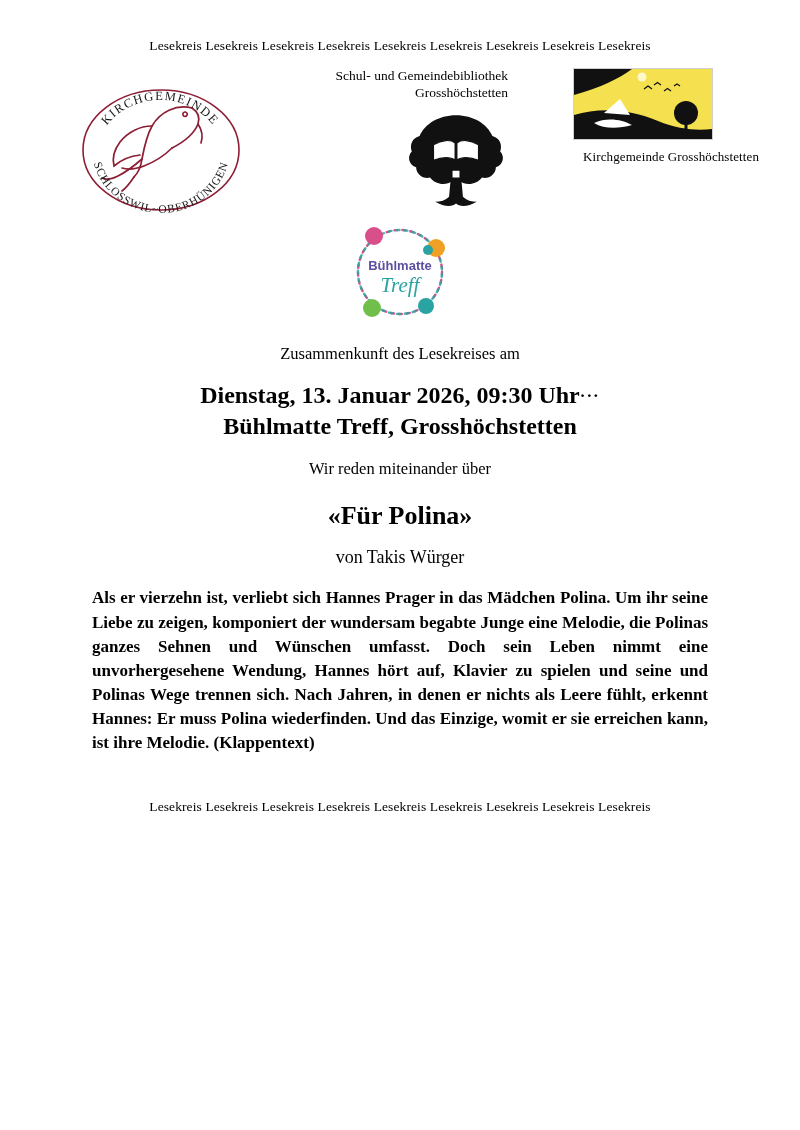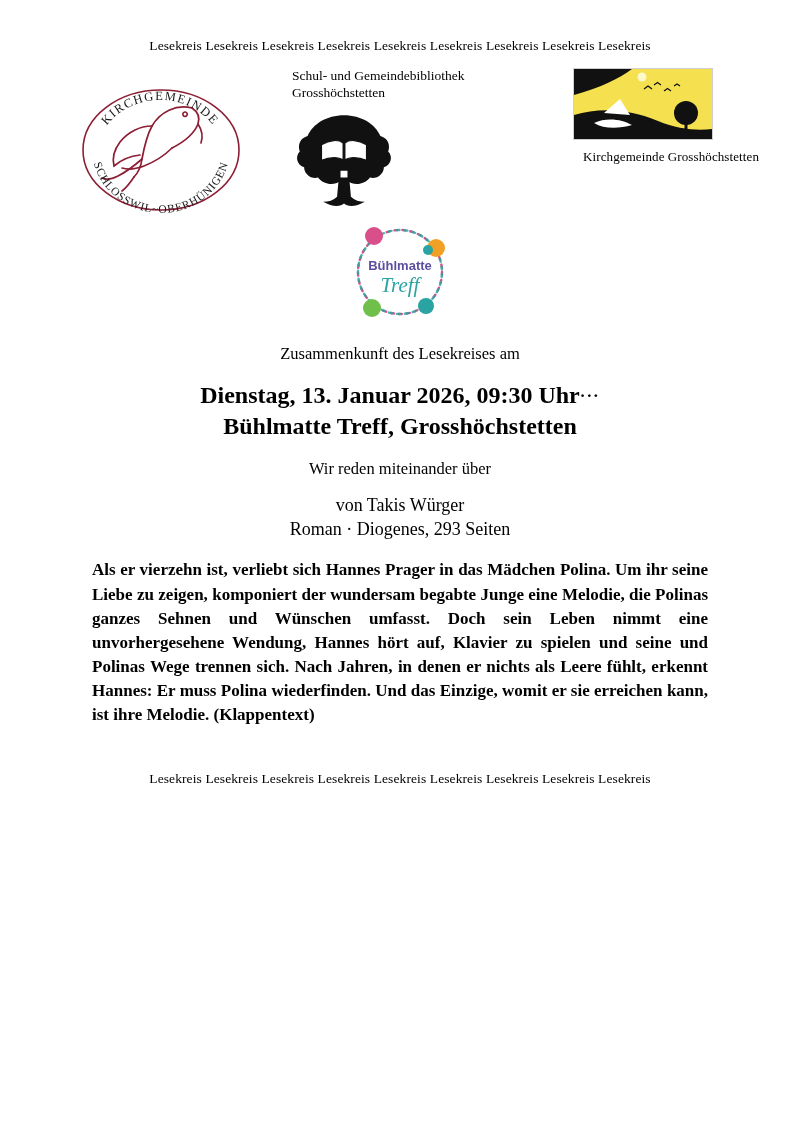--- a/index.html
+++ b/index.html
@@ -48,21 +48,21 @@
     width: 180px;
     height: 130px;
   }
 
   
   .logo-mid {
     position: absolute;
     left: 292px;
     top: 0px;
     width: 216px;
-    text-align: left;
+    text-align: right;
   }
   .logo-mid .caption {
     font-size: 13.5px;
     line-height: 1.25;
     margin-bottom: 4px;
   }
 
   
   .logo-right {
     position: absolute;
@@ -279,24 +279,24 @@
     <div class="line-intro">Zusammenkunft des Lesekreises am</div>
 
     <div class="line-date">
       <span>Dienstag, 13. Januar 2026, 09:30 Uhr</span><span class="dots">···</span>
     </div>
 
     <div class="line-place">Bühlmatte Treff, Grosshöchstetten</div>
 
     <div class="line-talk">Wir reden miteinander über</div>
 
+    <div class="line-title">«Für Polina»</div>
 
     <div class="line-author">von Takis Würger</div>
 
-    <div class="line-edition">Roman · Diogenes, 293 Seiten</div>
 
     <div class="blurb">Als er vierzehn ist, verliebt sich Hannes Prager in das Mädchen Polina. Um ihr seine Liebe zu zeigen, komponiert der wundersam begabte Junge eine Melodie, die Polinas ganzes Sehnen und Wünschen umfasst. Doch sein Leben nimmt eine unvorhergesehene Wendung, Hannes hört auf, Klavier zu spielen und seine und Polinas Wege trennen sich. Nach Jahren, in denen er nichts als Leere fühlt, erkennt Hannes: Er muss Polina wiederfinden. Und das Einzige, womit er sie erreichen kann, ist ihre Melodie. (Klappentext)</div>
 
   </div>
 
   <div class="footer-wrap">
     <div class="ribbon ribbon-bottom">Lesekreis Lesekreis Lesekreis Lesekreis Lesekreis Lesekreis Lesekreis Lesekreis Lesekreis</div>
   </div>
 
 </div>

